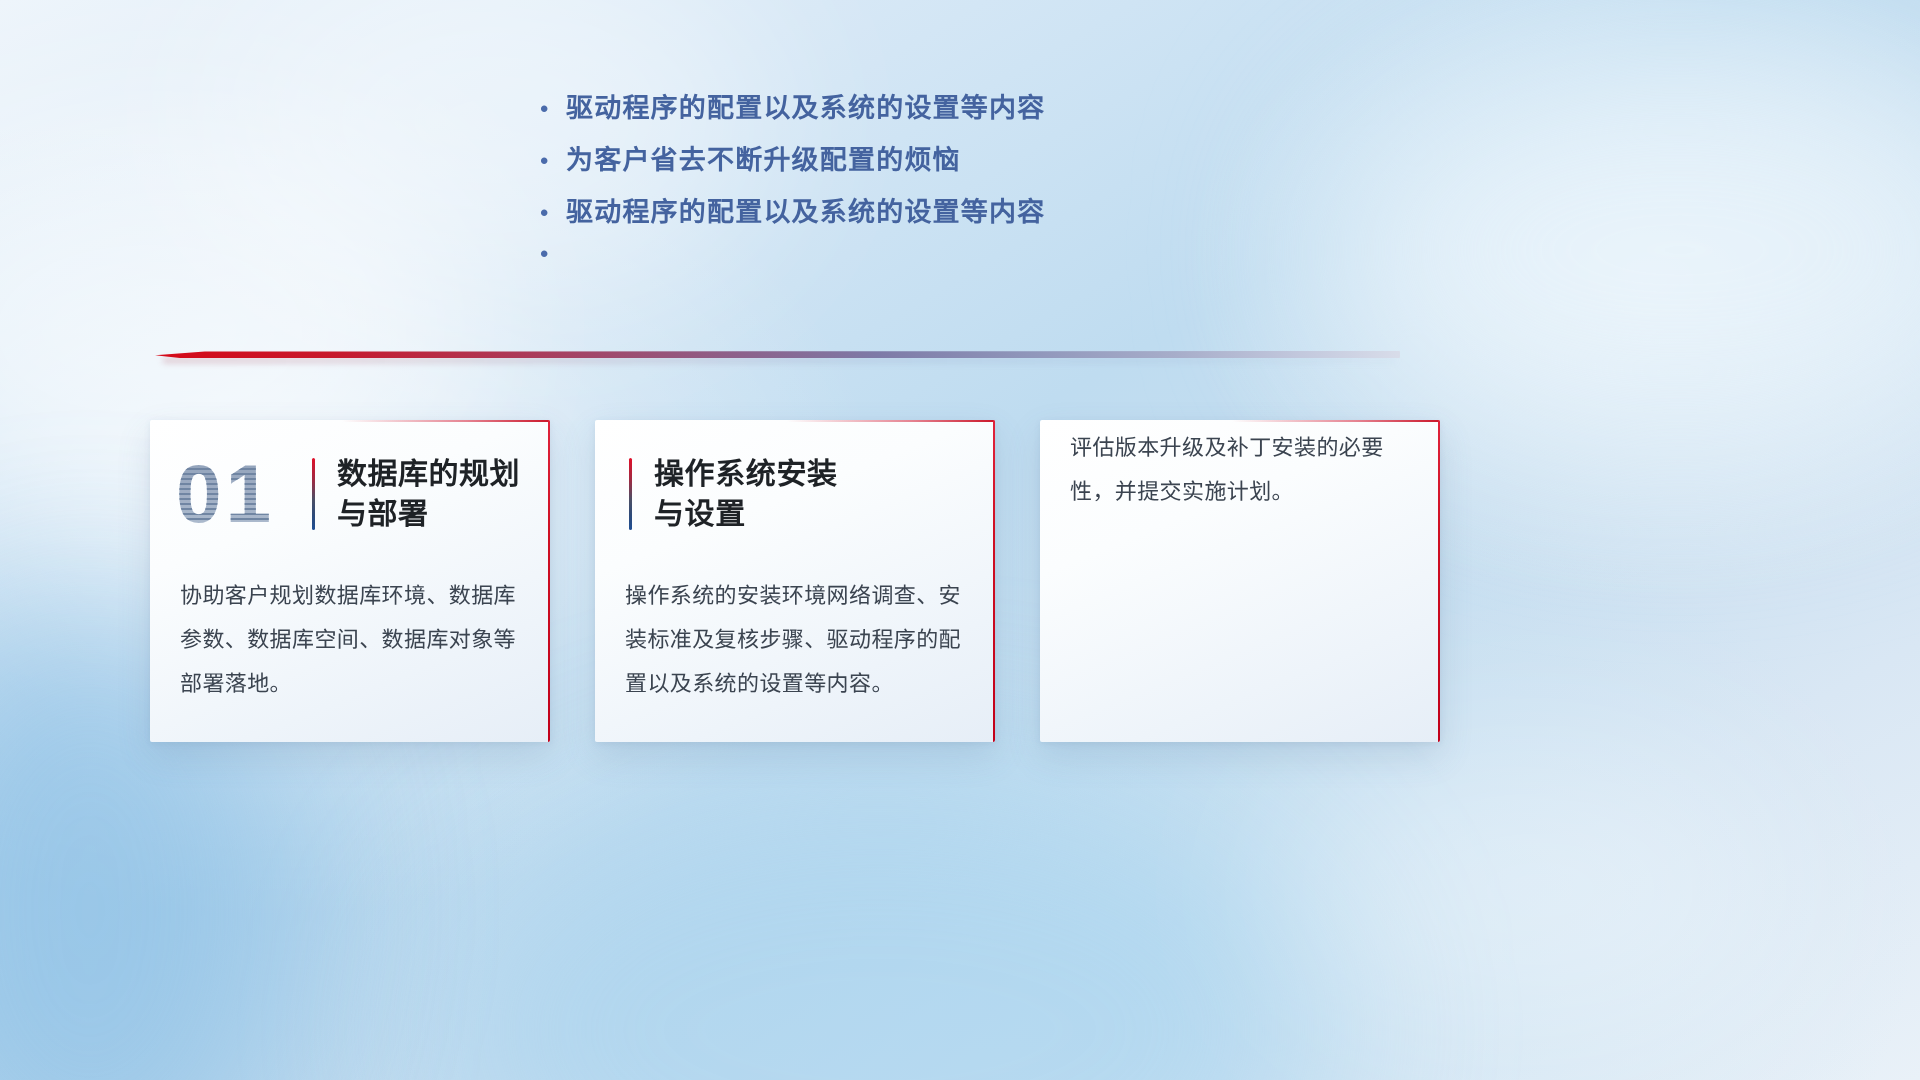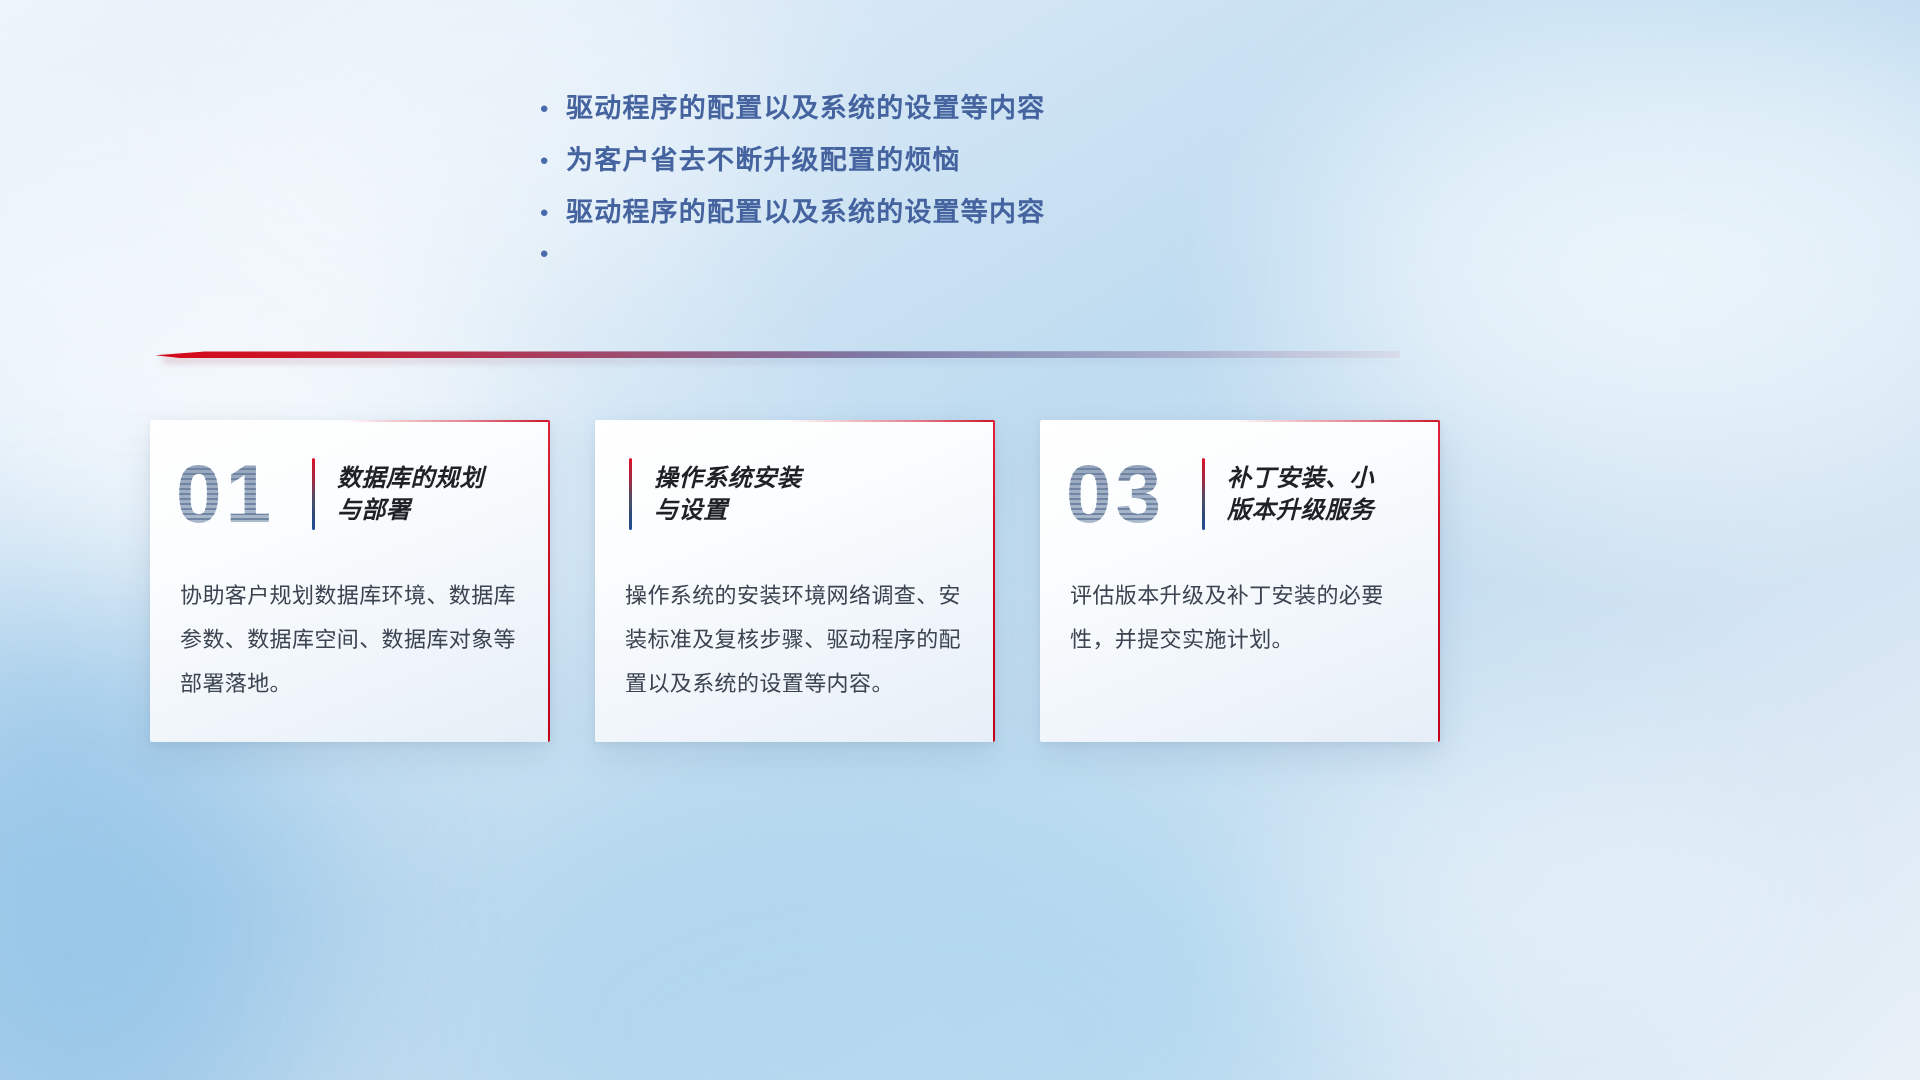--- a/index.html
+++ b/index.html
@@ -162,27 +162,26 @@
 
   .head-bar {
     flex: 0 0 3px;
     width: 3px;
     height: 72px;
     margin: 0 22px 0 8px;
     border-radius: 2px;
     background: linear-gradient(180deg, #e0102a 0%, #a02a42 30%, #4b4f66 58%, #2d4a7a 80%, #1f4f94 100%);
   }
   .card-title {
-    font-size: 24px;
+    font-size: 30px;
     line-height: 1.34;
     font-weight: 700;
     color: #1e2226;
     letter-spacing: 0.5px;
     white-space: pre-line;
-    font-style: italic;
   }
   .card-body {
     padding: 6px 28px 0 30px;
     font-size: 22px;
     line-height: 2.0;
     letter-spacing: 0.4px;
     color: #3b4450;
   }
 
   
@@ -238,23 +237,17 @@
     <div class="card card-2">
       <div class="card-head">
         <div class="head-bar"></div>
         <div class="card-title">操作系统安装
 与设置</div>
       </div>
       <div class="card-body">操作系统的安装环境网络调查、安装标准及复核步骤、驱动程序的配置以及系统的设置等内容。</div>
     </div>
 
     <div class="card card-3">
-      <div class="card-head">
-        <div class="ghost-number">03</div>
-        <div class="head-bar"></div>
-        <div class="card-title">补丁安装、小
-版本升级服务</div>
-      </div>
       <div class="card-body">评估版本升级及补丁安装的必要性，并提交实施计划。</div>
     </div>
 
   </div>
 </div>
 
 </body></html>

